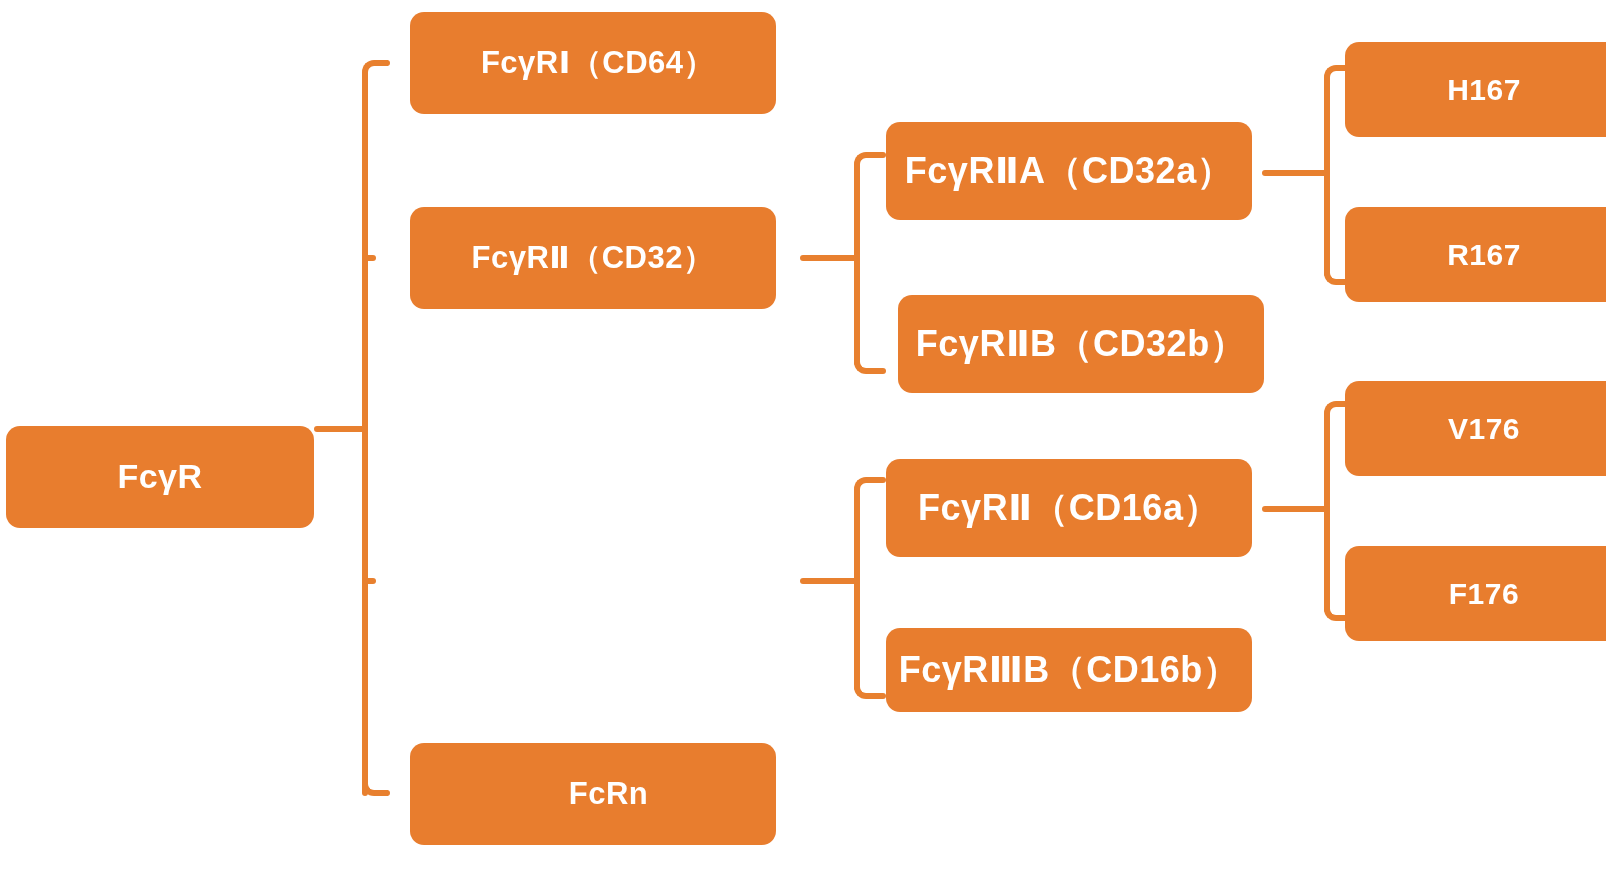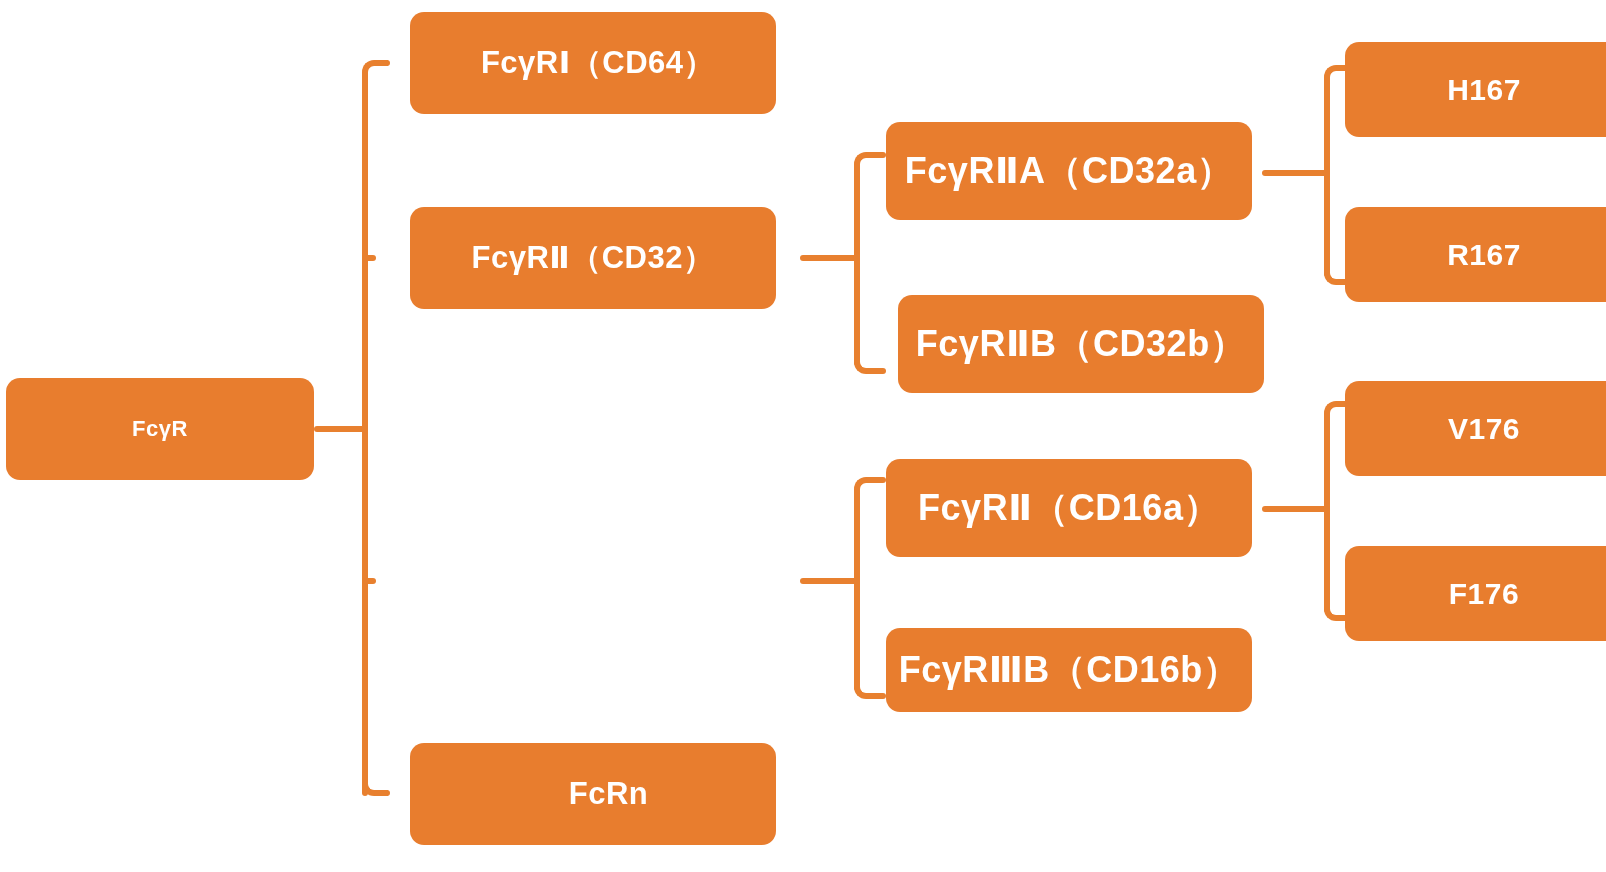--- a/index.html
+++ b/index.html
@@ -24,21 +24,21 @@
     align-items: center;
     justify-content: center;
     text-align: center;
     font-weight: bold;
     letter-spacing: 0.5px;
     box-sizing: border-box;
     padding: 0 10px;
     line-height: 1.1;
     white-space: nowrap;
   }
-  .node.lvl0 { font-size: 22px; }
+  .node.lvl0 { font-size: 34px; margin-top: 48px; }
   .node.lvl1 { font-size: 31px; }
   .node.lvl2 { font-size: 36px; }
   .node.lvl3 { font-size: 30px; }
 
   
   .br-v {
     position: absolute;
     background: #E8802F;
     width: 6px;
     border-radius: 3px;

